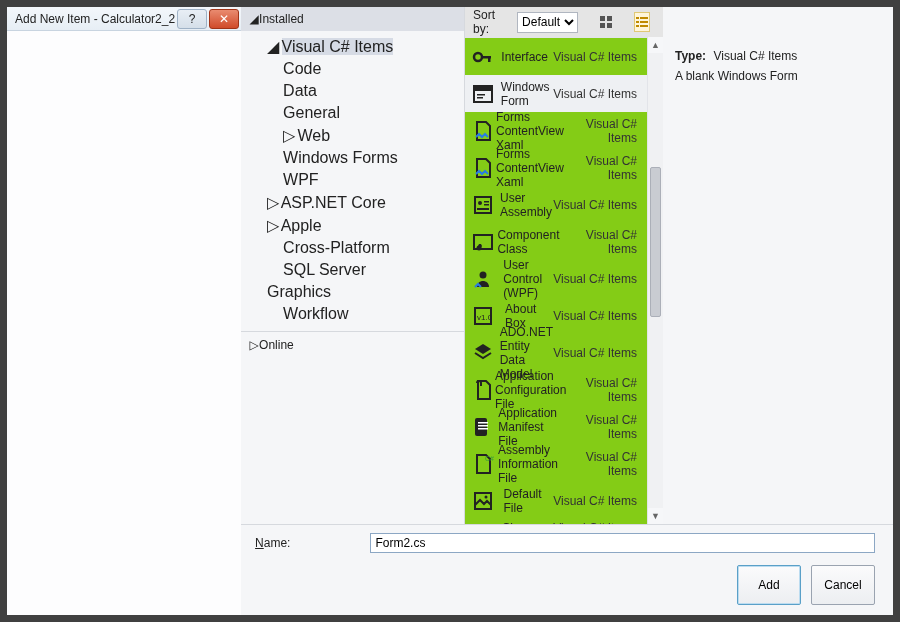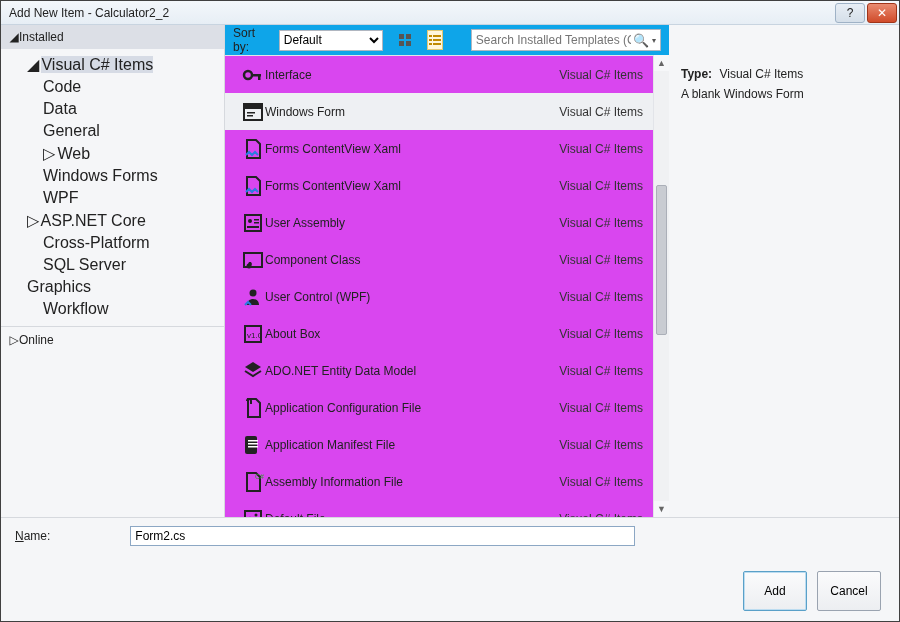--- a/index.html
+++ b/index.html
@@ -9,23 +9,23 @@
   background: #d4e3f0;
   color: #222;
   width: 900px;
   height: 622px;
   overflow: hidden;
 }
 .window {
   width: 900px;
   height: 622px;
   background: #fdfdfe;
-  border: 1px solid #404040;
-  display: flex;
-  flex-direction: column;
+  border: 7px solid #404040;
+  display: flex;
+  flex-direction: row;
 }
 .titlebar {
   height: 24px;
   background: linear-gradient(#f3f7fb, #e7eef5);
   border-bottom: 1px solid #c8d4e0;
   display: flex;
   align-items: center;
   padding: 0 2px 0 8px;
   font-size: 12px;
 }
@@ -90,22 +90,22 @@
   flex-direction: column;
   background: #fbfbfc;
   position: relative;
   overflow: hidden;
 }
 .toolbar {
   height: 30px;
   display: flex;
   align-items: center;
   padding: 0 8px;
-  gap: 14px;
-  background: #0ea5e9;
+  gap: 20px;
+  background: #e5e5e5;
 }
 .toolbar .lbl { margin-right: 2px; }
 .toolbar select {
   width: 144px; height: 21px;
   font-size: 12px;
   border: 1px solid #b0b6c0;
   background: #fff;
 }
 .viewbtn {
   width: 20px; height: 20px;
@@ -129,33 +129,33 @@
 .searchbox .drop { font-size:8px; color:#555; margin-left:2px; }
 .list-wrap {
   flex:1;
   display:flex;
   overflow:hidden;
   position:relative;
 }
 .list {
   flex:1;
   overflow-y: hidden;
-  background:#d946ef;
+  background:#84cc16;
   border-top:1px solid #e2e4e9;
 }
 .list .row {
   display:flex; align-items:center;
   height:37px;
   padding: 0 10px 0 6px;
   border-bottom: 0;
   cursor:pointer;
 }
 .list .row.selected { background:#eef0f3; }
 .list .row .iconcell {
-  width: 34px; display:flex; align-items:center; justify-content:flex-end;
+  width: 34px; display:flex; align-items:center; justify-content:flex-start;
 }
 .list .row .iconcell svg { width:24px; height:24px; }
 .list .row .name { flex:1; font-size:12px; }
 .list .row .cat { width:100px; text-align:right; font-size:12px; color:#333; }
 .list .row.cut { height:20px; overflow:hidden; align-items:flex-start; padding-top:2px;}
 .scroll-track {
   width: 16px;
   background:#f0f1f3;
   border-left:1px solid #e2e4e9;
   position:relative;
@@ -174,21 +174,21 @@
   padding: 42px 20px 8px 12px;
   font-size:12px;
   background:#f5f6f8;
 }
 .details .typeline { margin-bottom:6px; }
 .details .typeline b { font-weight:bold; margin-right:4px; }
 .bottom {
   border-top:1px solid #d6d9de;
   padding: 8px 14px 10px 14px;
   background:#f5f6f8;
-  display:flex; flex-direction:column; gap:25px;
+  display:flex; flex-direction:column; gap:12px;
 }
 .name-row { display:flex; align-items:center; gap: 8px; }
 .name-row .ul { text-decoration: underline; }
 .name-row input {
   flex:0 0 505px;
   height:20px;
   border:1px solid #8ca7c4;
   padding:0 4px;
   font-size:12px;
   margin-left: 72px;
@@ -235,20 +235,24 @@
           <div class="node ind2">General</div>
           <div class="node ind2">
             <span class="arrow">▷</span>
             <span>Web</span>
           </div>
           <div class="node ind2">Windows Forms</div>
           <div class="node ind2">WPF</div>
           <div class="node ind1">
             <span class="arrow">▷</span>
             <span>ASP.NET Core</span>
+          </div>
+          <div class="node ind1">
+            <span class="arrow">▷</span>
+            <span>Apple</span>
           </div>
           <div class="node ind2">Cross-Platform</div>
           <div class="node ind2">SQL Server</div>
           <div class="node" style="padding-left:18px">Graphics</div>
           <div class="node ind2">Workflow</div>
         </div>
         <div class="collapsed-group">
           <span class="arrow">▷</span>
           <span>Online</span>
         </div>

